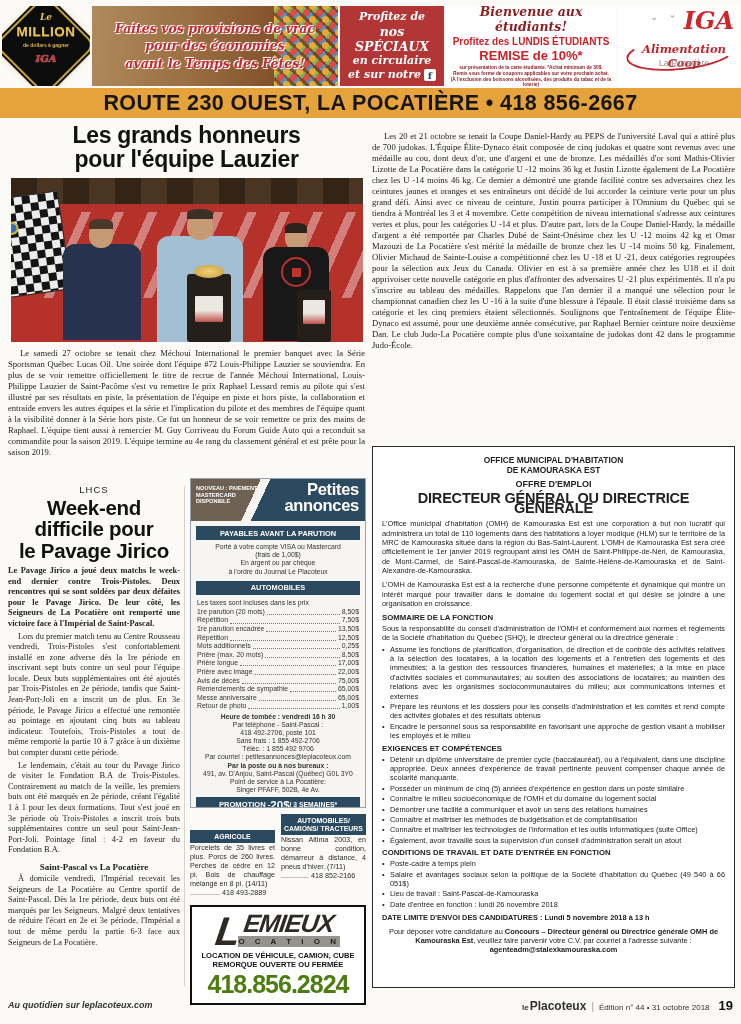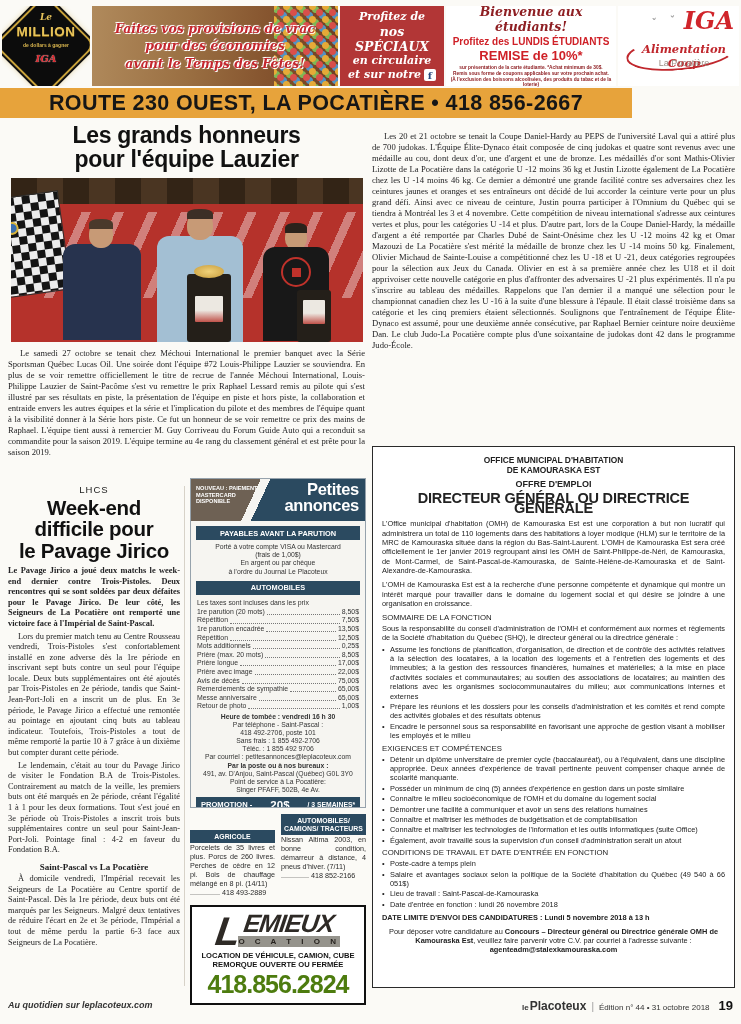--- a/index.html
+++ b/index.html
@@ -27,21 +27,21 @@
 .et-script{font:italic 700 12.5px "DejaVu Serif",serif;color:#8e1f23}
 .et-l2{font:700 10px "Liberation Sans",sans-serif;color:#cf2027;margin-top:2px}
 .et-l3{font:800 13px "Liberation Sans",sans-serif;color:#cf2027;margin-top:1px}
 .et-fine{font:600 4.8px "Liberation Sans",sans-serif;color:#8e1f23;line-height:1.25;margin-top:2px}
 .ad-iga{position:relative;flex:1;background:#fff;overflow:hidden}
 .iga-logo{position:absolute;right:5px;top:0;font:italic 900 24px "DejaVu Serif",serif;color:#d0252b}
 .birds{position:absolute;left:34px;top:8px;color:#9a9a9a;font:700 10px "DejaVu Sans",sans-serif;letter-spacing:5px;transform:rotate(-8deg)}
 .swoosh{position:absolute;left:8px;top:30px;width:110px;height:34px;border:2px solid #c0272d;border-radius:50%;border-top-color:transparent;border-right-color:transparent;transform:rotate(-6deg)}
 .iga-coop{position:absolute;left:14px;top:36px;width:104px;text-align:center;font:italic 700 11.5px "DejaVu Serif",serif;color:#c0272d}
 .iga-ville{position:absolute;left:14px;top:52px;width:104px;text-align:center;font:400 9px "Liberation Sans",sans-serif;color:#9b8f86}
-.route{position:absolute;left:0;top:88px;width:632px;height:30px;background:#e7a33b;display:flex;align-items:center;justify-content:center;font:900 21.5px "Liberation Sans",sans-serif;color:#161616;letter-spacing:.4px}
+.route{position:absolute;left:0;top:88px;width:741px;height:30px;background:#e7a33b;display:flex;align-items:center;justify-content:center;font:900 21.5px "Liberation Sans",sans-serif;color:#161616;letter-spacing:.4px}
 
 
 .headline{font:800 23px/1.04 "Liberation Sans",sans-serif;color:#111;text-align:center;letter-spacing:-.3px}
 .serif{font-family:"Liberation Serif",serif;color:#232325;text-align:justify}
 .art1{position:absolute;left:8px;top:124px;width:357px}
 .art1 .body{margin-top:6px;font-size:8.6px;line-height:11px;text-indent:12px}
 
 
 .photo{position:relative;width:352px;height:164px;margin:6px auto 0;background:#b5322b;overflow:hidden}
 .ph-wood{position:absolute;top:0;left:0;width:100%;height:26px;background:repeating-linear-gradient(90deg,#332416 0 26px,#4a3522 26px 52px)}
@@ -72,21 +72,21 @@
 .pa-new{position:absolute;left:5px;top:6px;color:#fff;font:700 5.6px/6.6px "Liberation Sans",sans-serif}
 .pa-title{position:absolute;right:6px;top:3px;text-align:right;color:#fff;font:800 16.5px/0.95 "Liberation Sans",sans-serif;letter-spacing:-.3px}
 .pa-bar{background:#2b4a60;color:#fff;font:700 7.4px "Liberation Sans",sans-serif;text-align:center;padding:2.5px 0;margin:5px 5px 3px}
 .pa-pay{font:400 6.8px/8.2px "Liberation Sans",sans-serif;text-align:center;color:#333}
 .trows{padding:2px 6px 0}
 .trow{display:flex;align-items:flex-end;font:400 6.9px/8.6px "Liberation Sans",sans-serif;color:#333}
 .tnote{font:400 6.9px "Liberation Sans",sans-serif;color:#333;padding:1px 6px 0}
 .dots{flex:1;border-bottom:1px dotted #777;margin:0 2px 1.5px}
 .pa-contact{font:400 6.8px/8.1px "Liberation Sans",sans-serif;text-align:center;color:#333;margin-top:2px}
 .pa-contact .b{font-weight:700}
-.pa-promo{margin:3px 5px 2px;background:#2b4a60;color:#fff;display:flex;align-items:center;justify-content:center;gap:18px;padding:2px 0}
+.pa-promo{margin:3px 5px 2px;background:#2b4a60;color:#fff;display:flex;align-items:center;justify-content:center;gap:0;padding:2px 0}
 .pr1{font:700 7.6px "Liberation Sans",sans-serif}
 .pr2{font:800 11.5px "Liberation Sans",sans-serif}
 .pr3{font:700 6.8px "Liberation Sans",sans-serif}
 .cls-row{display:flex;gap:6px;margin-top:6px}
 .cls{width:85px}
 .cls-head{background:#2b4a60;color:#fff;font:700 6.9px/8px "Liberation Sans",sans-serif;text-align:center;padding:2.5px 1px}
 .cls-text{font:400 7.2px/9px "Liberation Sans",sans-serif;color:#2a2a2a;text-align:justify;margin-top:0}
 .cls-phone{font:400 7.2px/9px "Liberation Sans",sans-serif;color:#2a2a2a}
 .lemieux{margin-top:8px;border:2px solid #101010;background:#fff;padding:5px 6px 6px;text-align:center}
 .lx-row{display:flex;align-items:flex-end;justify-content:center}
@@ -99,21 +99,21 @@
 
 
 .art2{position:absolute;left:372px;top:124px;width:363px}
 .art2 .body{margin-top:7px;font-size:8.6px;line-height:11px;text-indent:12px;height:260px;overflow:hidden}
 .omh{position:absolute;left:372px;top:446px;width:363px;height:542px;border:1.5px solid #2a2a2a;background:#fff;padding:8px 9px;overflow:hidden;font:400 7.4px/9.4px "Liberation Sans",sans-serif;color:#222}
 .omh .ctr{text-align:center}
 .omh .org{font-weight:700;font-size:8.4px;line-height:10px}
 .omh .offer{font-weight:700;font-size:9px;margin-top:5px}
 .omh .pos{font-weight:700;font-size:14.5px;margin:5px 0 6px;letter-spacing:-.2px}
 .omh p.jp{text-align:justify;margin-bottom:4.5px}
-.omh .sect{font-weight:400;font-size:7.8px;margin:3px 0 1.5px}
+.omh .sect{font-weight:700;font-size:7.8px;margin:3px 0 1.5px}
 .bullet{display:flex;margin-bottom:1px}
 .bullet .bd{width:8px;flex:none}
 .bullet .bt{flex:1;text-align:justify}
 .omh .dl{font-weight:700;margin-top:4px}
 .omh .closing{text-align:center;margin-top:4px}
 .omh .closing .b{font-weight:700}
 .omh .email{text-align:center;font-weight:700}
 
 
 .foot-left{position:absolute;left:8px;top:1000px;font:italic 600 9px "Liberation Sans",sans-serif;color:#333}

